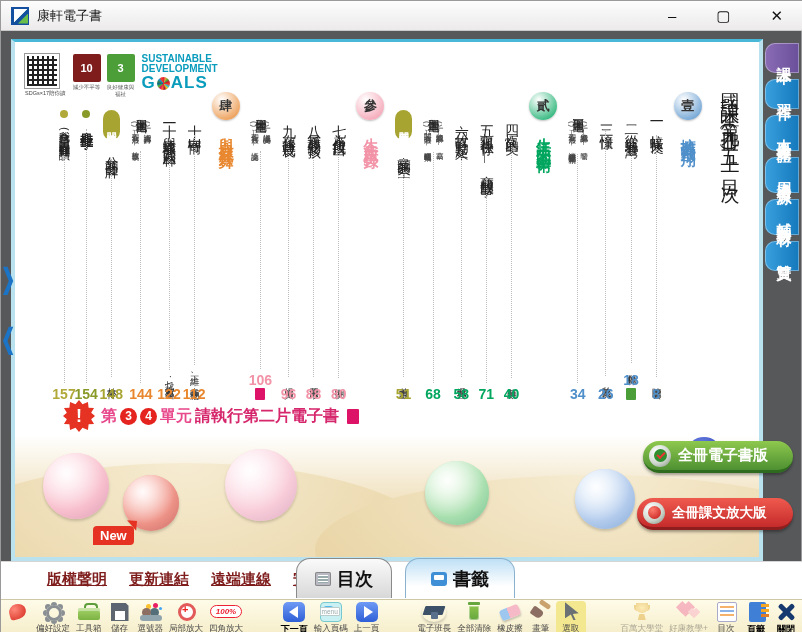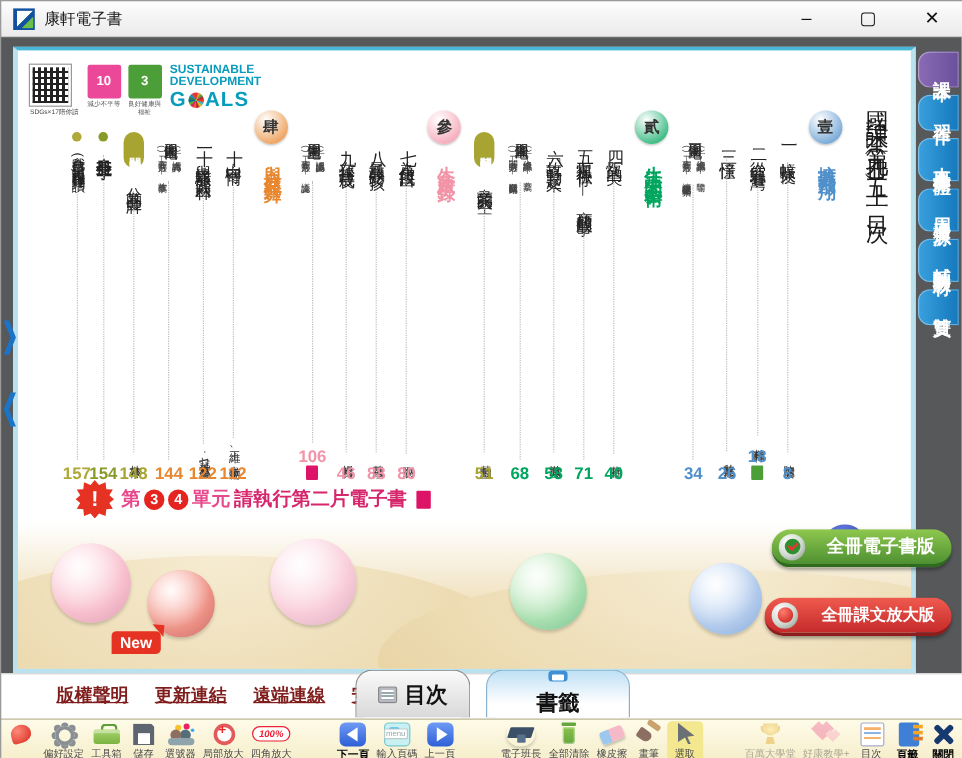--- a/index.html
+++ b/index.html
@@ -77,39 +77,39 @@
   #illus { position:absolute; left:0; bottom:0; width:744px; height:122px; overflow:hidden; background:linear-gradient(#ffffff 0%, #f7efdc 30%, #edd9ad 70%, #e7cf9d 100%); }
   .dune { position:absolute; background:radial-gradient(ellipse at 50% 0%, #f6ecd2, #e6cf9b); border-radius:50%; }
   .cap { position:absolute; border-radius:50%; box-shadow:0 2px 3px rgba(0,0,0,.18); }
   .cap .top { position:absolute; inset:0; border-radius:50%; background:radial-gradient(circle at 35% 30%, rgba(255,255,255,.95), rgba(255,255,255,.25) 60%, rgba(180,200,220,.35)); }
   .bird { position:absolute; width:34px; height:30px; background:radial-gradient(circle at 40% 35%, #6f86e8, #2b3db0); border-radius:50% 50% 45% 45%; }
   .bird::before { content:""; position:absolute; left:7px; top:7px; width:16px; height:10px; background:#fff; border-radius:50%; }
   .newtag { position:absolute; left:78px; bottom:12px; color:#fff; background:#e53222; font-weight:bold; font-size:13px; padding:2px 7px; border-radius:4px 4px 4px 0; }
   .newtag::after { content:""; position:absolute; right:-10px; top:-12px; border:7px solid transparent; border-left-color:#e53222; transform:rotate(-40deg); }
 
   
-  .bigbtn { position:absolute; right:8px; height:32px; display:flex; align-items:center; gap:7px; padding:0 14px 0 6px; border-radius:17px; color:#fff; font-weight:bold; cursor:pointer; box-shadow:0 2px 3px rgba(0,0,0,.35);justify-content:space-between; }
+  .bigbtn { position:absolute; right:8px; height:32px; display:flex; align-items:center; gap:7px; padding:0 14px 0 6px; border-radius:17px; color:#fff; font-weight:bold; cursor:pointer; box-shadow:0 2px 3px rgba(0,0,0,.35); }
   #btn-ebook { top:440px; width:150px; font-size:15px; background:linear-gradient(#8ec84e,#4e9032); border-bottom:3px solid #2e6b1e; }
   #btn-zoomtext { top:497px; width:156px; font-size:13.5px; background:linear-gradient(#ef5a4e,#c52b2b); border-bottom:3px solid #8e1d1d; }
   .btnorb { width:22px; height:22px; border-radius:50%; background:radial-gradient(circle at 35% 30%, #fff, #cfd8cf 55%, #7c8b7c); display:flex; align-items:center; justify-content:center; flex:0 0 22px; }
   .orb-check { width:13px; height:13px; border-radius:50%; background:#2f8f2f; position:relative; }
   .orb-check::after { content:""; position:absolute; left:3px; top:3px; width:6px; height:3px; border-left:2px solid #e33; border-bottom:2px solid #e33; transform:rotate(-45deg); }
   .orb-red { width:13px; height:13px; border-radius:50%; background:radial-gradient(circle at 35% 30%, #ff7d6e, #c01818); }
 
   
   .edgearrow { position:absolute; left:0px; width:12px; color:#1b74c5; font-size:17px; font-weight:bold; transform:scaleY(1.6); cursor:pointer; }
   #arrow-next { top:268px; } #arrow-prev { top:328px; }
 
   
   #footstrip { position:absolute; left:0; top:560px; width:802px; height:38px; background:#fff; border-top:1px solid #d5d5d5; }
   #footlinks { position:absolute; left:46px; top:8px; display:flex; gap:22px; }
   .flink { font-size:15px; font-weight:bold; color:#7f1d1d; text-decoration:underline; cursor:pointer; }
   .foottab { position:absolute; top:-4px; height:40px; border-radius:14px 14px 0 0; display:flex; align-items:center; justify-content:center; gap:6px; font-size:18px; font-weight:bold; color:#111; cursor:pointer; }
   #tab-toc { left:295px; width:96px; background:linear-gradient(#fafafa,#d8d8d8); border:1.5px solid #8a8a8a; border-bottom:none; }
-  #tab-bookmark { left:404px; width:120px; background:linear-gradient(#bfe0f5,#ffffff 70%); border:1.5px solid #8ab2cf; border-bottom:none;flex-direction:column; }
+  #tab-bookmark { left:404px; width:110px; background:linear-gradient(#bfe0f5,#ffffff 70%); border:1.5px solid #8ab2cf; border-bottom:none; }
   .ticon { width:16px; height:14px; border-radius:2px; position:relative; }
   .ticon.book { background:#b9b9c4; box-shadow:inset 0 0 0 1px #888; }
   .ticon.book::after { content:""; position:absolute; left:3px; top:3px; right:3px; height:8px; background:repeating-linear-gradient(#fff 0 1.5px, #9aa 1.5px 3px); }
   .ticon.tag { background:#3f8fd6; border-radius:3px; }
   .ticon.tag::after { content:""; position:absolute; left:3px; top:3px; width:10px; height:5px; background:#fff; border-radius:1px; }
 
   
   #toolbar { position:absolute; left:0; top:598px; width:802px; height:34px; background:linear-gradient(#fefbe8,#f6eecb); border-top:1px solid #cfc8a6; display:flex; align-items:flex-start; padding:1px 2px 0 2px; }
   .titem { display:flex; flex-direction:column; align-items:center; justify-content:flex-start; min-width:30px; padding:1px 3px; cursor:pointer; border-radius:4px; }
   .titem .tlabel { font-size:8.5px; color:#4a4a4a; white-space:nowrap; margin-top:1px; }
@@ -172,21 +172,21 @@
   </div>
 
   <div id="page">
     <div id="sdghead">
       <div>
         <div class="qr"></div>
         <div class="qrcap">SDGs×17陪你讀</div>
       </div>
       <div id="sdgbadges" style="display: flex; gap: 4px;">
           <div class="sdgbadge">
-            <div class="sdgsq" style="background:#ec4899">10</div>
+            <div class="sdgsq" style="background:#7f1d1d">10</div>
             <div class="sdgcap">減少不平等</div>
           </div>
           <div class="sdgbadge">
             <div class="sdgsq" style="background:#4c9f38">3</div>
             <div class="sdgcap">良好健康與福祉</div>
           </div>
         </div>
       <div>
         <div class="goalslogo">
           <div>SUSTAINABLE</div>
@@ -295,21 +295,21 @@
           <div class="v ltitle">最勇敢的女孩</div>
           <div class="leader"></div>
           <div class="v lauthor">黃國珍</div>
           <div class="lpage">88</div>
         </div>
         <div class="col lesson" style="--c: #f293a7;">
           <div class="v lnum">九</div>
           <div class="v ltitle">在挫折中成長</div>
           <div class="leader"></div>
           <div class="v lauthor">楊裕貿</div>
-          <div class="lpage">46</div>
+          <div class="lpage">96</div>
         </div>
         <div class="col map" style="--c: #f293a7;">
           <div class="v mlabel">學習地圖三</div>
           <div class="mnotes">
             <div class="v mnote">(一)認識議論文</div>
             <div class="v mnote">(二)寫作有方法——議論文</div>
           </div>
           <div class="leader"></div>
           <div class="lpage">106</div>
           <div class="minisdg" style="background:#dd1367"></div>

